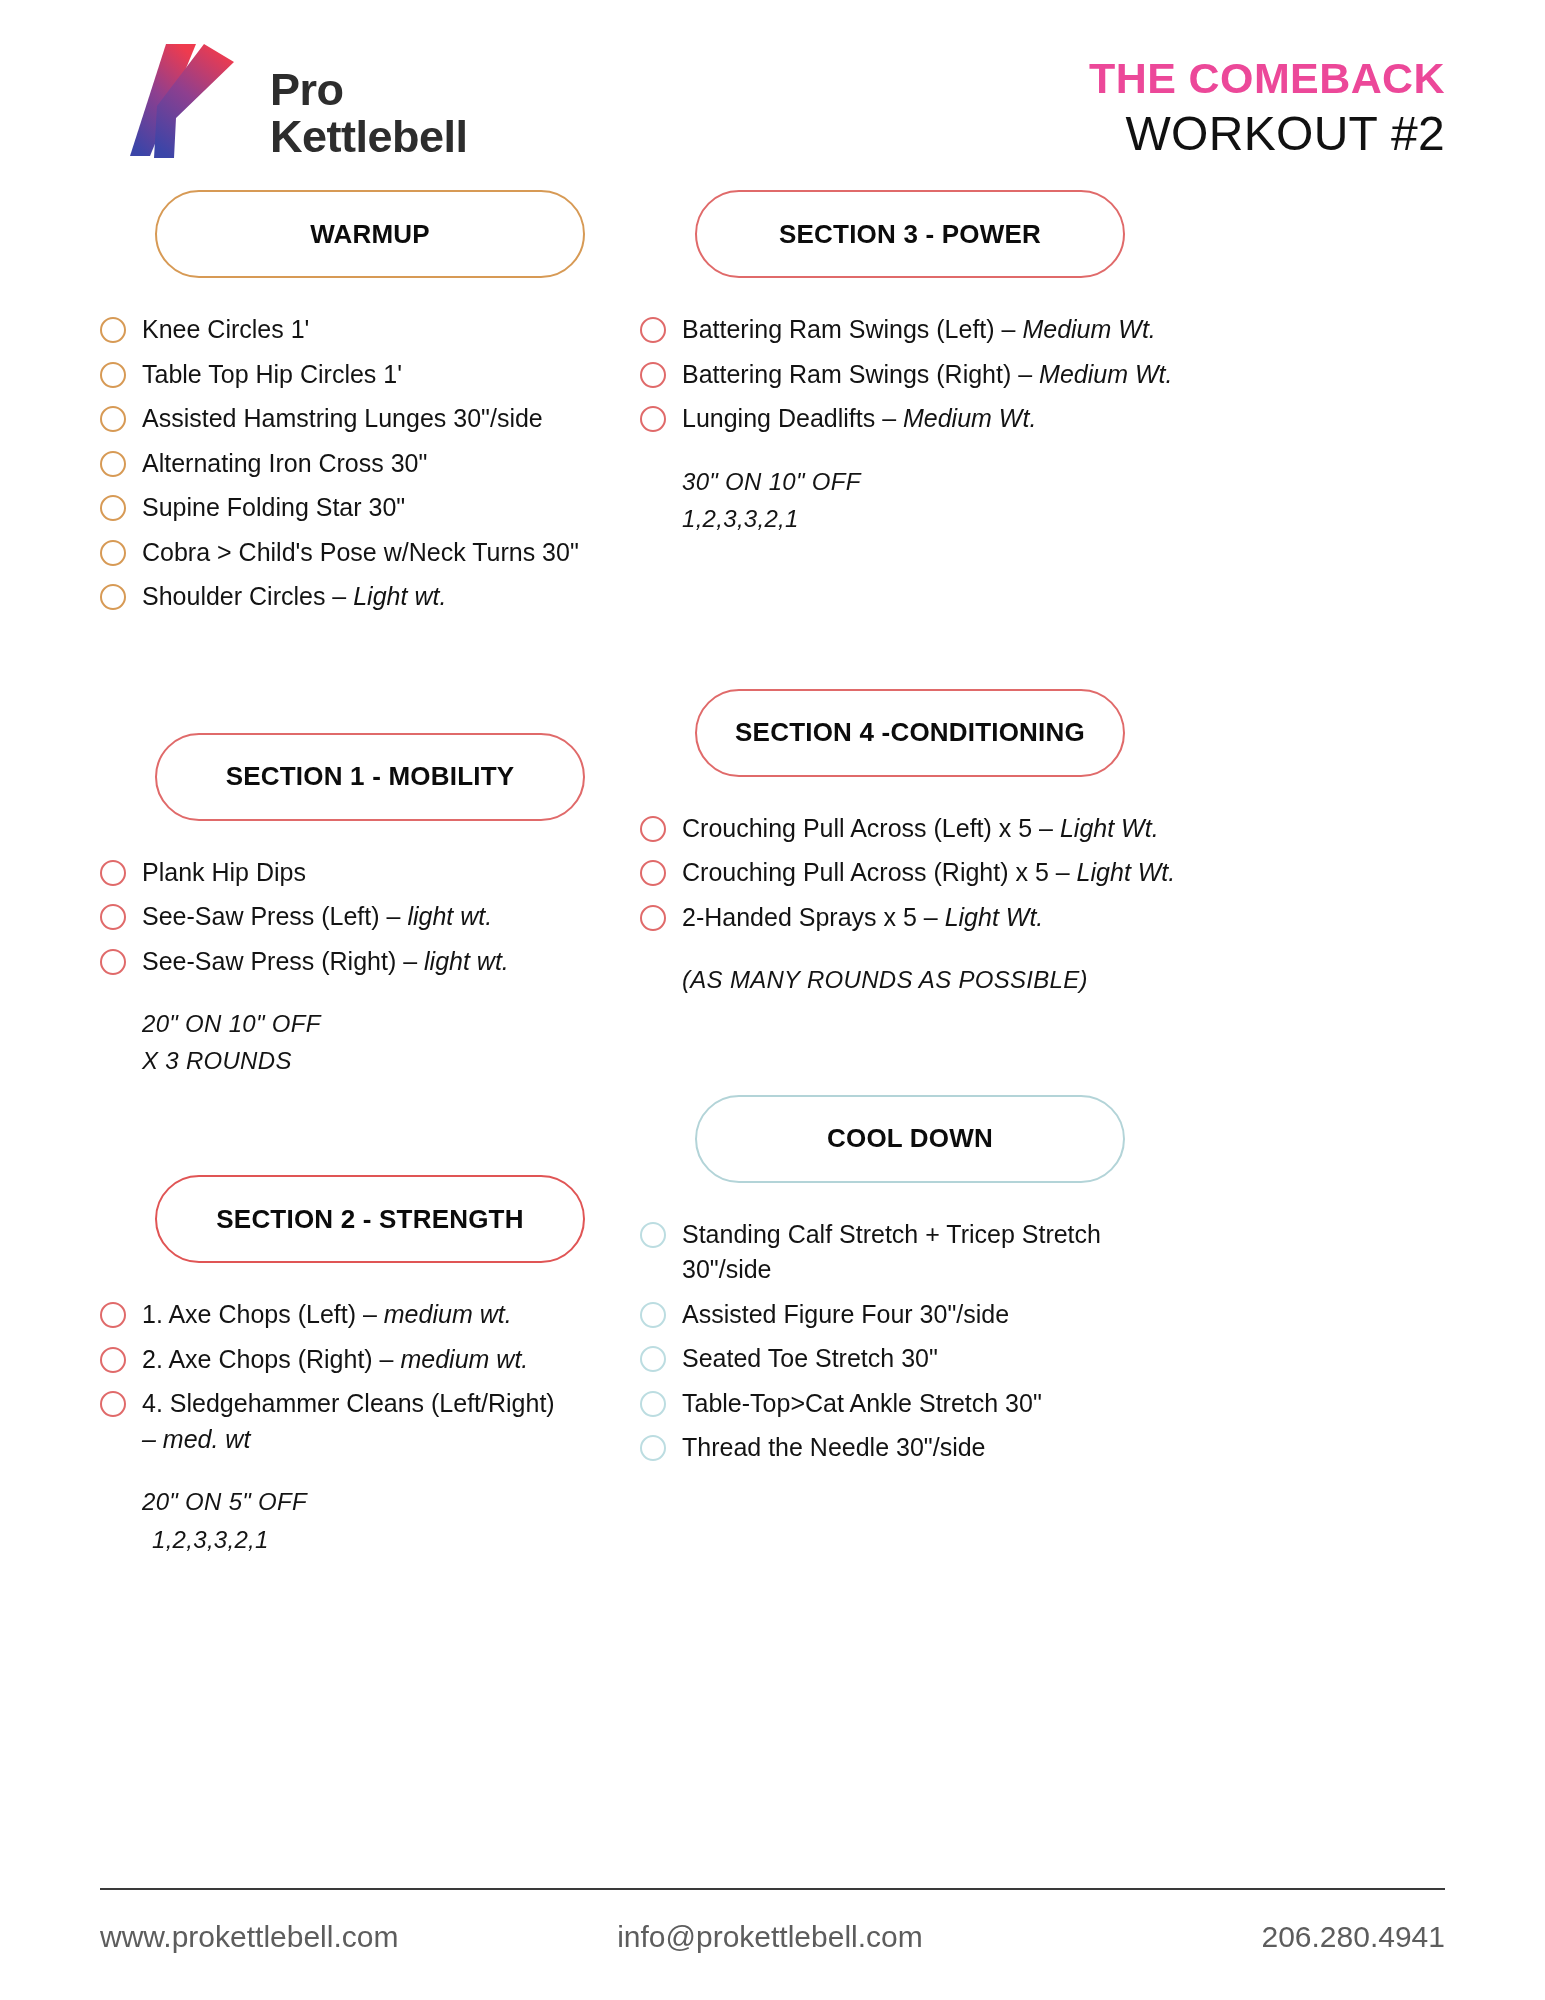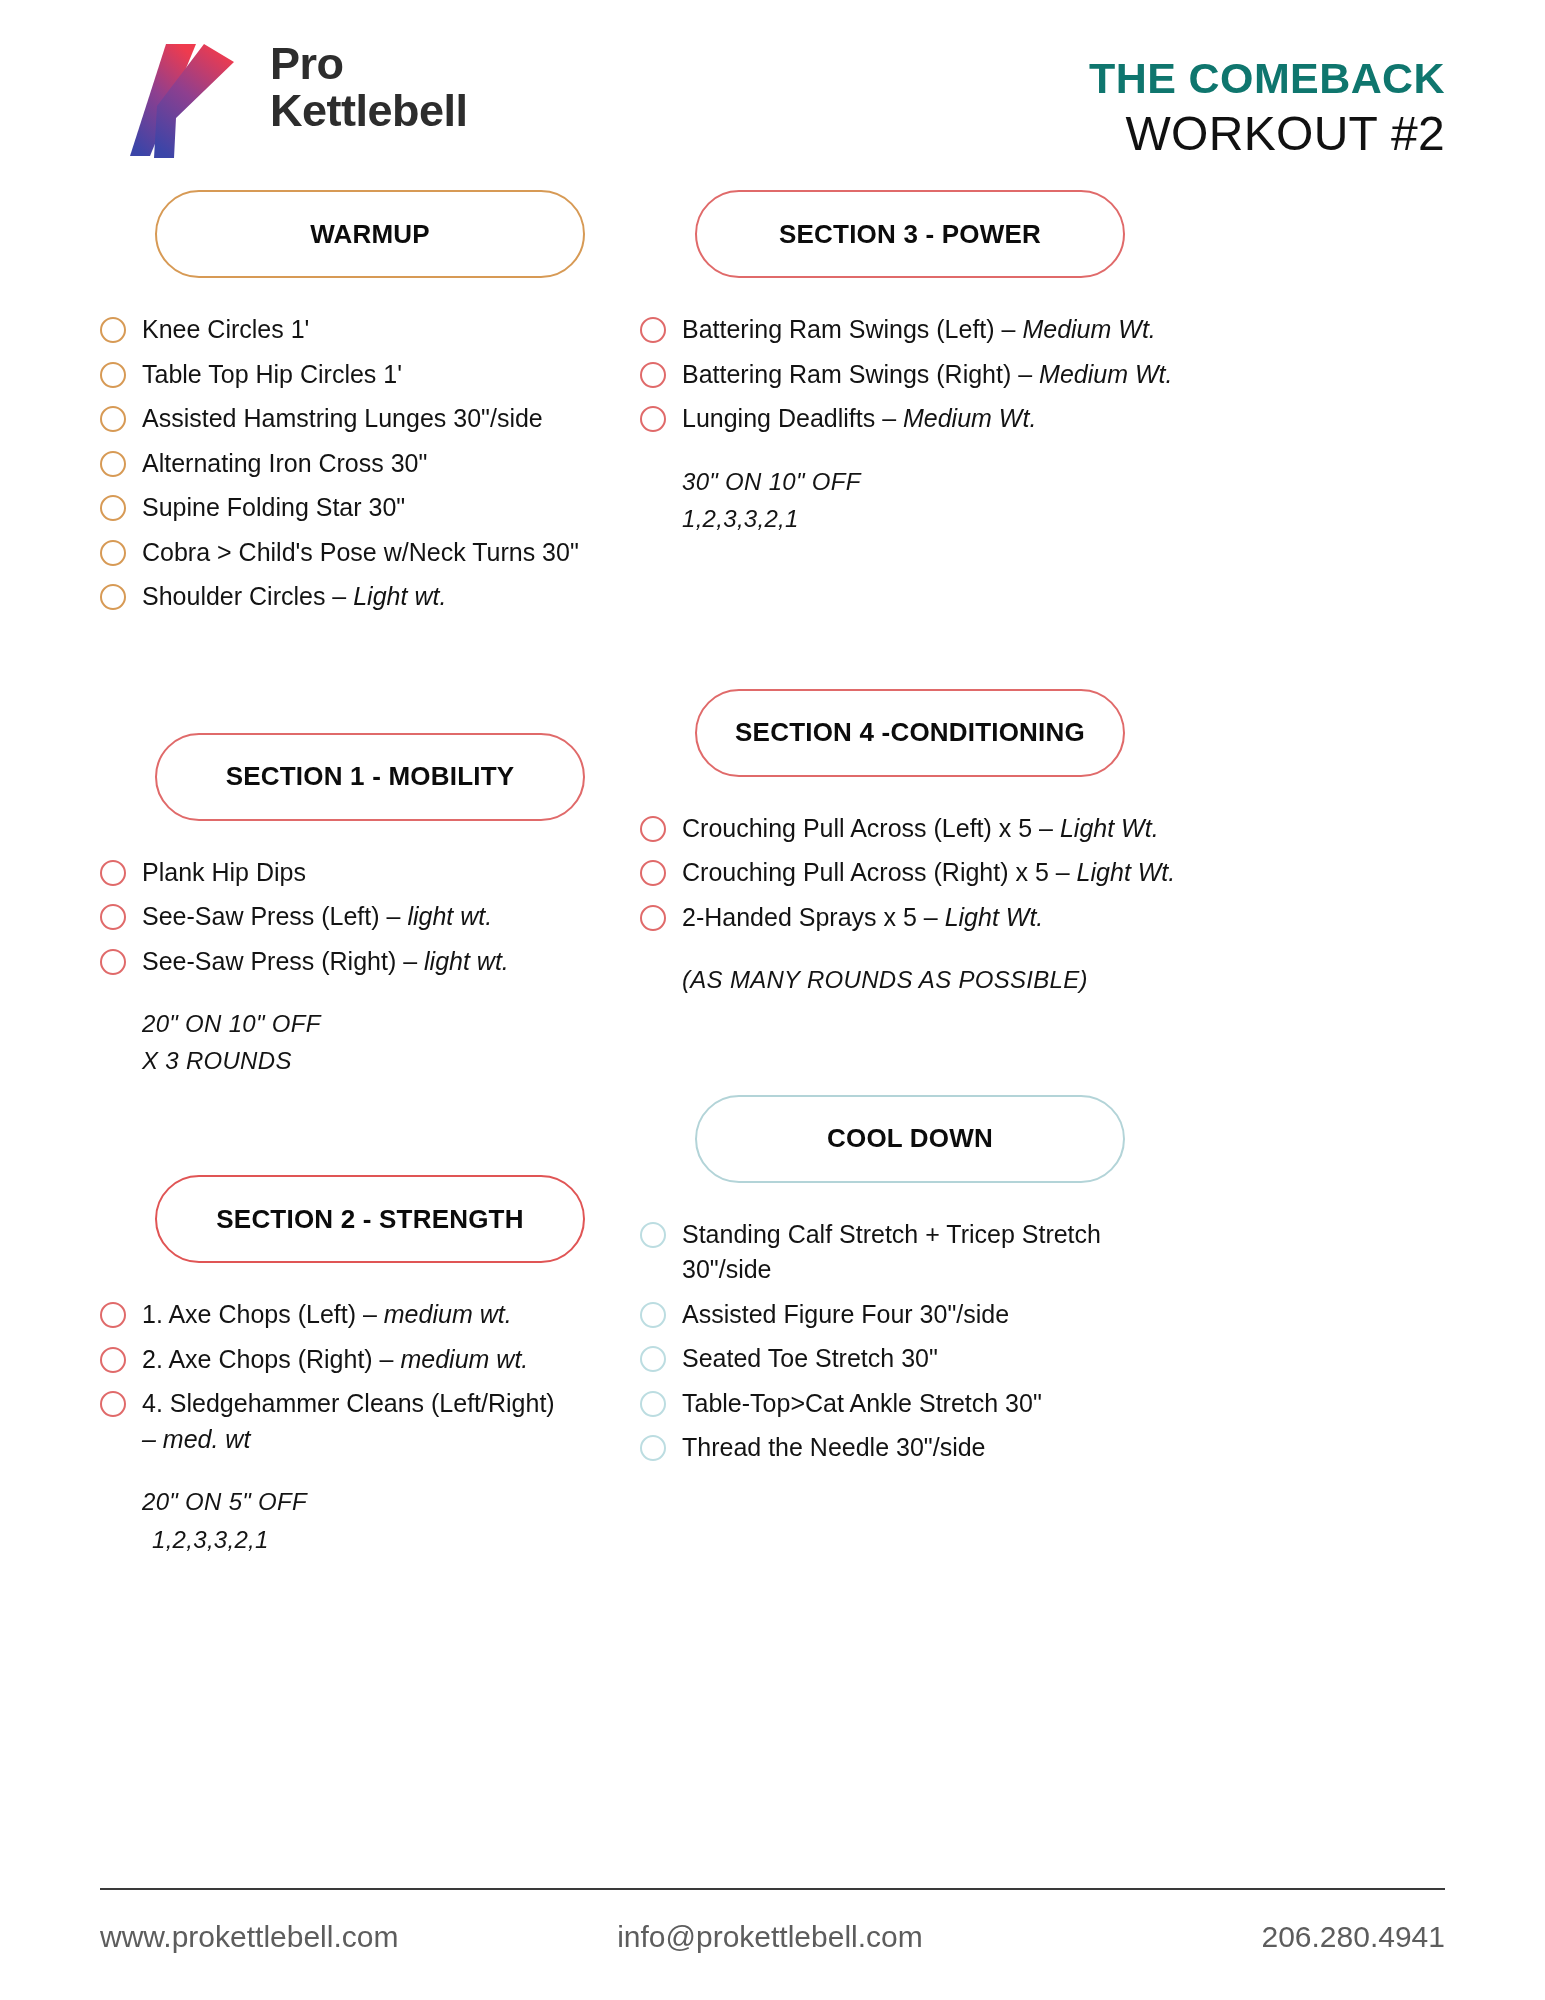--- a/index.html
+++ b/index.html
@@ -22,38 +22,38 @@
   
   .header {
     display: flex;
     align-items: flex-start;
     justify-content: space-between;
     padding: 40px 100px 0 130px;
     height: 190px;
   }
   .brand {
     display: flex;
-    align-items: flex-start;
+    align-items: flex-end;
     gap: 22px;
   }
   .logo-mark { width: 118px; height: 120px; flex: none; display:block; }
   .brand-name {
     font-size: 45px;
     font-weight: bold;
     line-height: 1.05;
     letter-spacing: -0.5px;
     color: #2d2d2d;
     white-space: pre-line;
   }
   .title-block { text-align: right; padding-top: 14px; }
   .wk-title {
     font-size: 43px;
     font-weight: bold;
     letter-spacing: 0.4px;
-    color: #0f766e;
+    color: #ec4899;
     line-height: 1.15;
   }
   .wk-sub {
     font-size: 48px;
     font-weight: 400;
     letter-spacing: 0.3px;
     color: #111111;
     line-height: 1.2;
     margin-top: 2px;
   }

